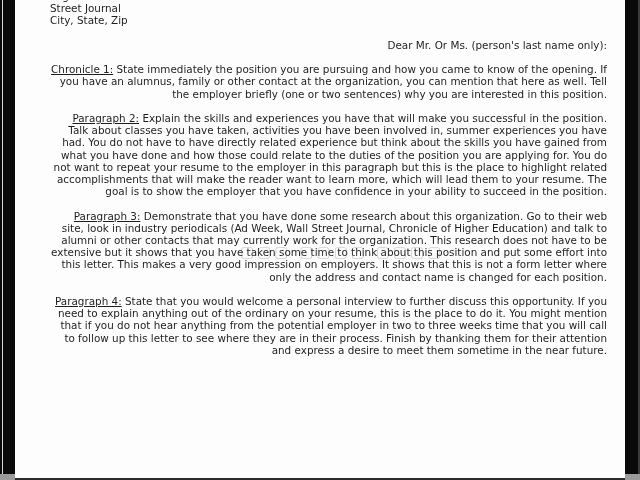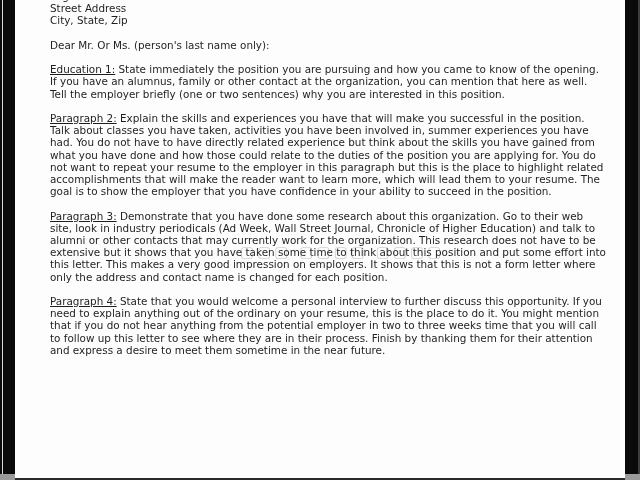--- a/index.html
+++ b/index.html
@@ -65,20 +65,21 @@
     line-height: 12.2px;
   }
   .line, p.para {
     margin: 0;
   }
   .block {
     margin: 0 0 12.2px 0;
   }
   p.para {
     margin: 0 0 12.2px 0;
+    text-align: right;
   }
   .para-label {
     text-decoration: underline;
   }
   .watermark {
     position: absolute;
     left: 240px;
     top: 243px;
     width: 250px;
     font-size: 15px;
@@ -100,27 +101,27 @@
   <div class="edge-line"></div>
   <div class="corner-gray"></div>
 </div>
 
 <div class="bottom-line"></div>
 
 <div class="page-content">
 
   <div class="block">
     <div class="line">Organization Name</div>
-    <div class="line">Street Address</div>
+    <div class="line">Street Journal</div>
     <div class="line">City, State, Zip</div>
   </div>
 
   <p class="para">Dear Mr. Or Ms. (person's last name only):</p>
 
-  <p class="para"><span class="para-label">Education 1:</span><span> State immediately the position you are pursuing and how you came to know of the opening. If you have an alumnus, family or other contact at the organization, you can mention that here as well. Tell the employer briefly (one or two sentences) why you are interested in this position.</span></p>
+  <p class="para"><span class="para-label">Chronicle 1:</span><span> State immediately the position you are pursuing and how you came to know of the opening. If you have an alumnus, family or other contact at the organization, you can mention that here as well. Tell the employer briefly (one or two sentences) why you are interested in this position.</span></p>
 
   <p class="para"><span class="para-label">Paragraph 2:</span><span> Explain the skills and experiences you have that will make you successful in the position. Talk about classes you have taken, activities you have been involved in, summer experiences you have had. You do not have to have directly related experience but think about the skills you have gained from what you have done and how those could relate to the duties of the position you are applying for. You do not want to repeat your resume to the employer in this paragraph but this is the place to highlight related accomplishments that will make the reader want to learn more, which will lead them to your resume. The goal is to show the employer that you have confidence in your ability to succeed in the position.</span></p>
 
   <p class="para"><span class="para-label">Paragraph 3:</span><span> Demonstrate that you have done some research about this organization. Go to their web site, look in industry periodicals (Ad Week, Wall Street Journal, Chronicle of Higher Education) and talk to alumni or other contacts that may currently work for the organization. This research does not have to be extensive but it shows that you have taken some time to think about this position and put some effort into this letter. This makes a very good impression on employers. It shows that this is not a form letter where only the address and contact name is changed for each position.</span></p>
 
   <p class="para"><span class="para-label">Paragraph 4:</span><span> State that you would welcome a personal interview to further discuss this opportunity. If you need to explain anything out of the ordinary on your resume, this is the place to do it. You might mention that if you do not hear anything from the potential employer in two to three weeks time that you will call to follow up this letter to see where they are in their process. Finish by thanking them for their attention and express a desire to meet them sometime in the near future.</span></p>
 
 
 
 

